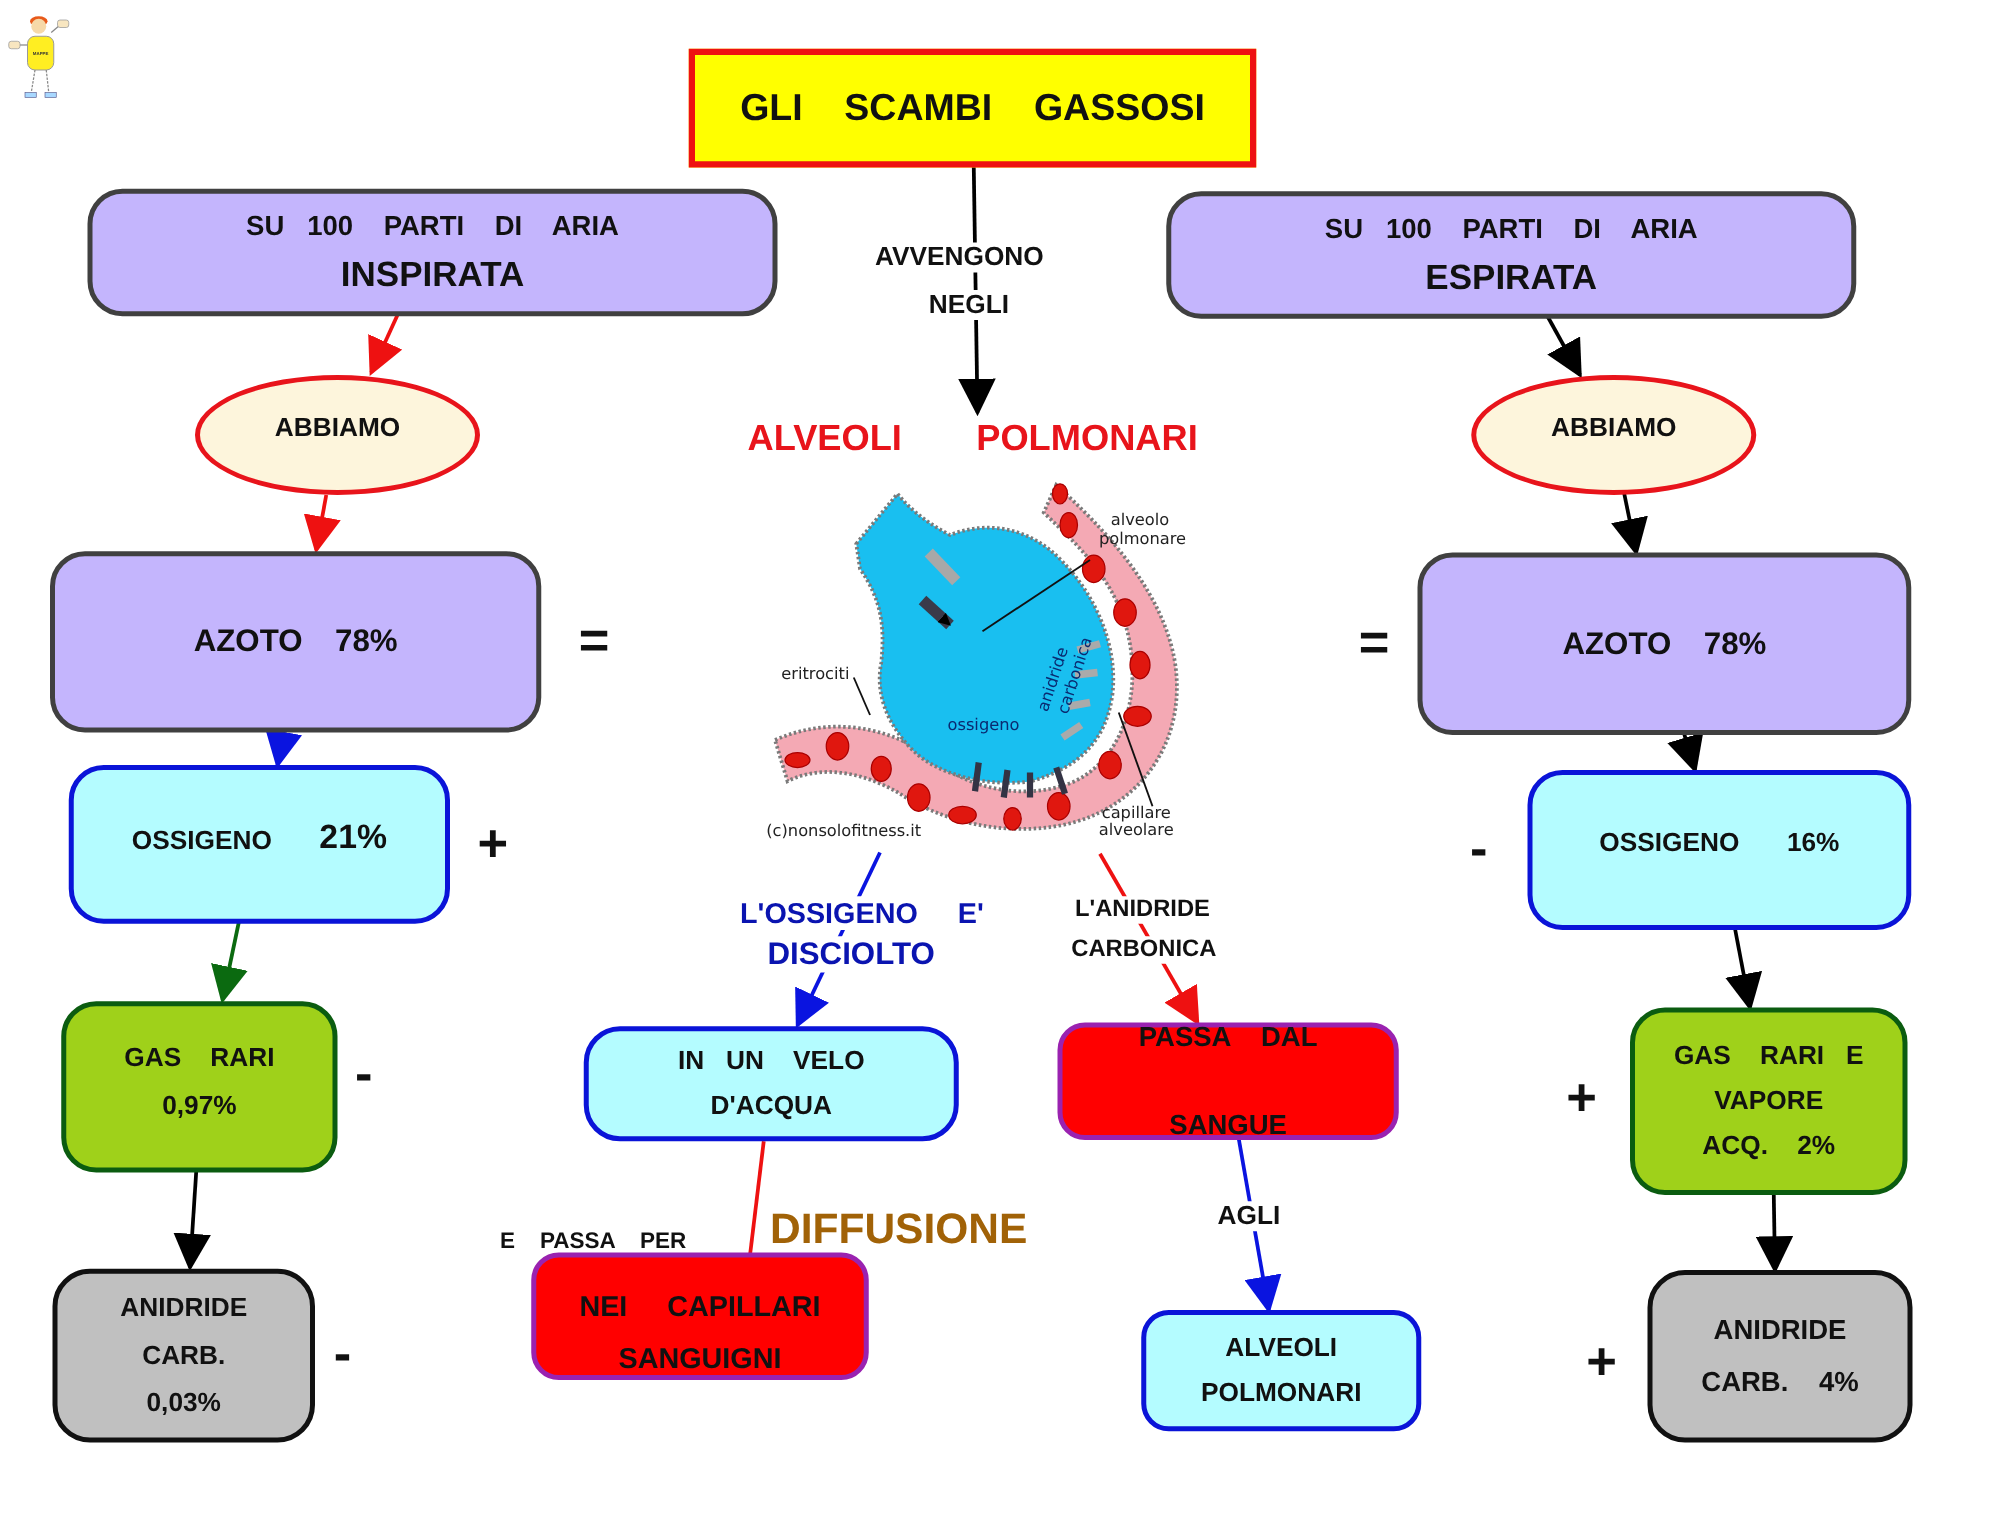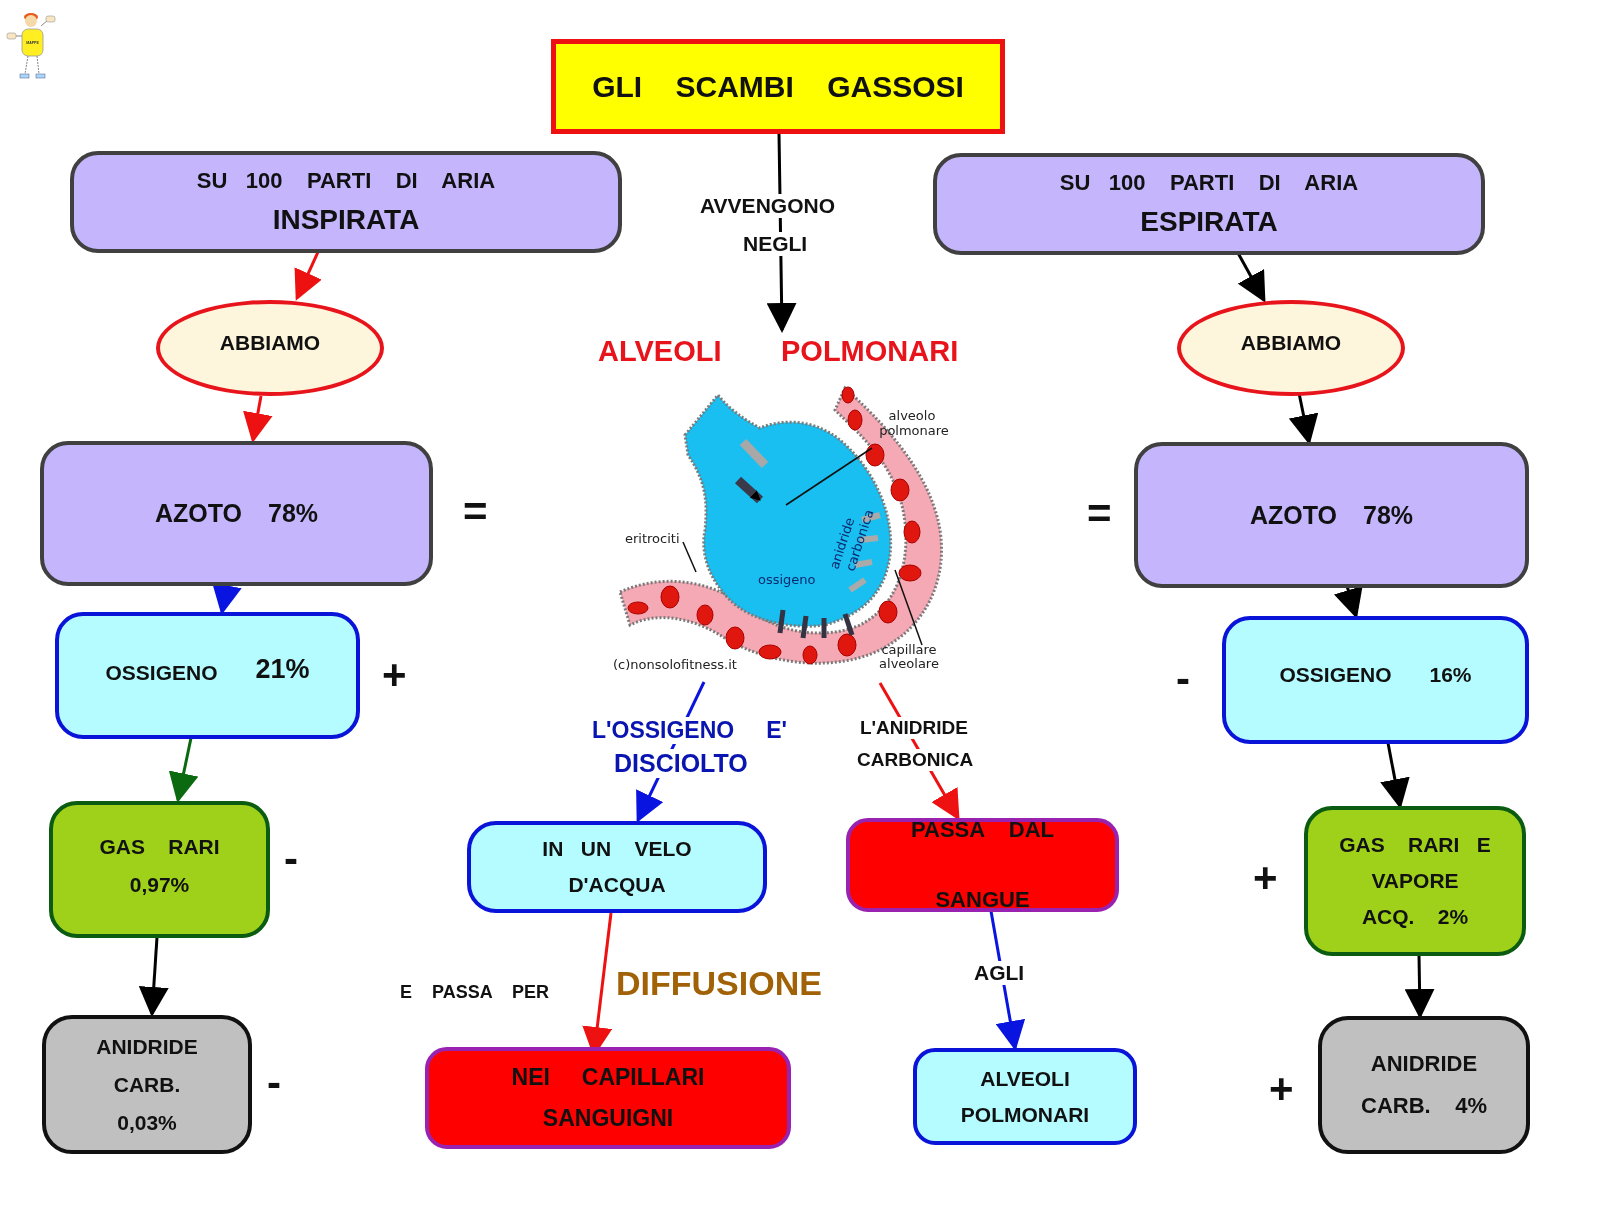--- a/index.html
+++ b/index.html
@@ -205,21 +205,21 @@
 </div>
 
 <div class="lbl" style="left:590px;top:717px;font-size:23px;color:#0a14b0;">L'OSSIGENO     E'</div>
 <div class="lbl" style="left:612px;top:749px;font-size:25px;color:#0a14b0;">DISCIOLTO</div>
 <div class="node cyan" style="left:467px;top:821px;width:300px;height:92px;border-radius:29px;font-size:21px;">
   <span style="margin-bottom:12px;">IN   UN    VELO</span>
   <span>D'ACQUA</span>
 </div>
 <div class="abs" style="left:400px;top:970px;font-size:18px;white-space:pre;margin-top:12px;">E    PASSA    PER</div>
 <div class="abs" style="left:605px;top:964px;font-size:34px;color:#a16207;margin-left:11px;">DIFFUSIONE</div>
-<div class="node red" style="left:425px;top:1047px;width:366px;height:102px;font-size:23px;">
+<div class="node red" style="left:425px;top:1002px;width:270px;height:102px;font-size:23px;justify-content:flex-end;">
   <span style="margin-bottom:14px;">NEI     CAPILLARI</span>
   <span>SANGUIGNI</span>
 </div>
 
 <div class="lbl" style="left:858px;top:717px;font-size:19px;">L'ANIDRIDE</div>
 <div class="lbl" style="left:855px;top:749px;font-size:19px;">CARBONICA</div>
 <div class="node red" style="left:846px;top:818px;width:273px;height:94px;font-size:22px;gap:32px;">
   <span style="margin-bottom:12px;">PASSA    DAL</span>
   <span>SANGUE</span>
 </div>

